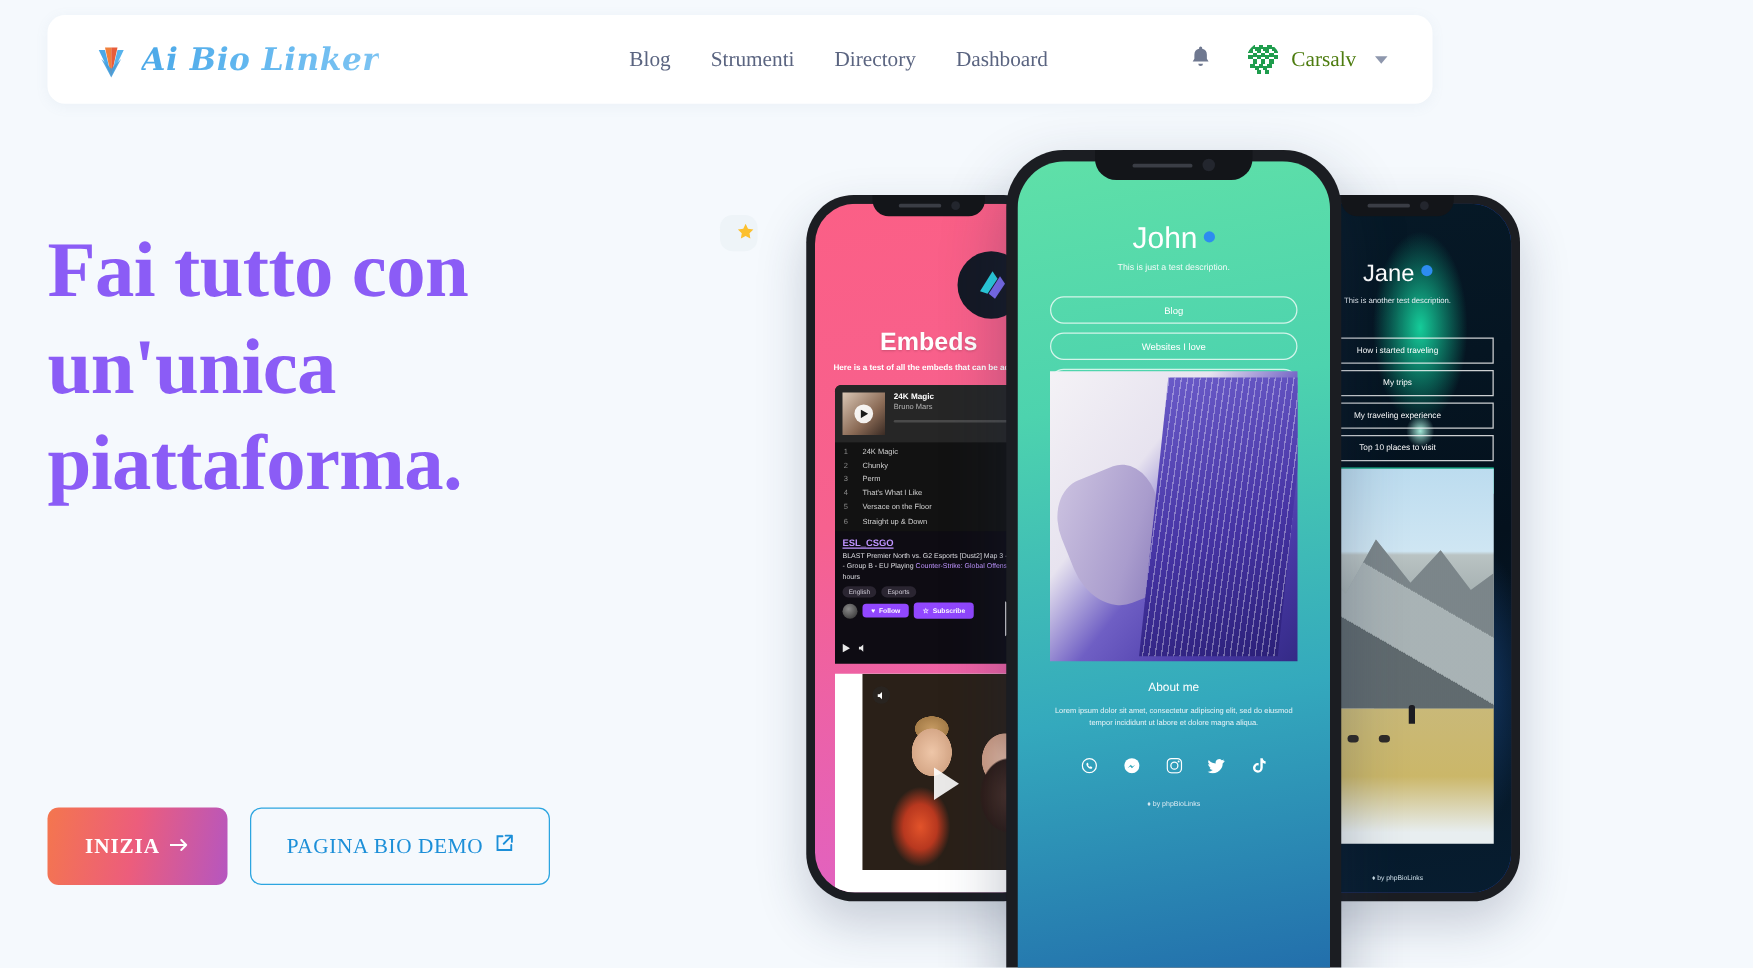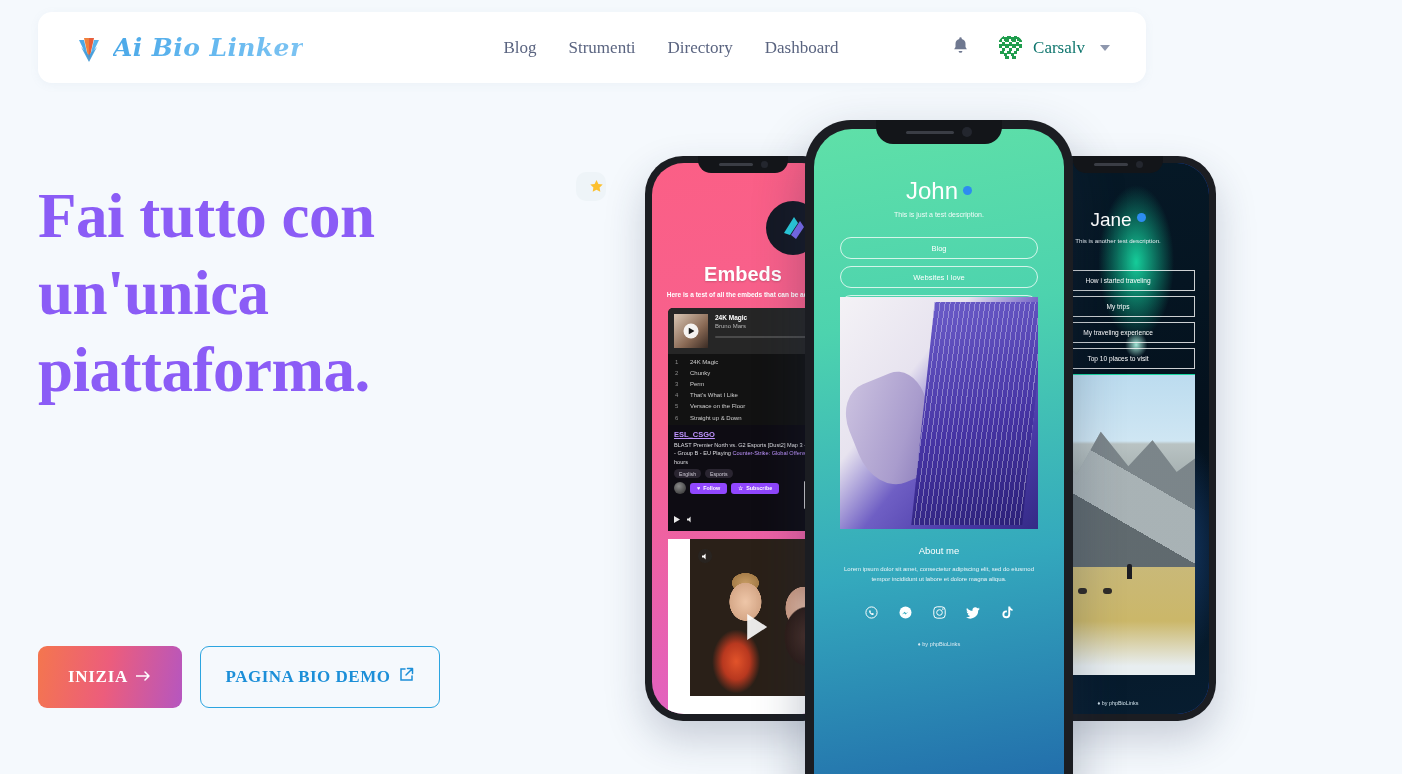--- a/index.html
+++ b/index.html
@@ -38,21 +38,21 @@
     padding: 6px 16px; cursor: pointer; white-space: nowrap;
   }
   .ai-shield { width: 17px; height: 18px; display:block; }
   .nav-right { display: flex; align-items: center; margin-left: auto; margin-right: 26px; gap: 4px; }
   .bell-btn { padding: 6px 14px; cursor: pointer; display:flex; align-items:center; }
   .user-menu { display: flex; align-items: center; gap: 9px; padding: 6px 10px; cursor: pointer; }
   .avatar {
     width: 27px; height: 27px; border-radius: 50%;
     overflow: hidden; background: #ffffff; flex: none;
   }
-  .user-name { font-size: 17px; color: #0f766e; }
+  .user-name { font-size: 17px; color: #4d7c0f; }
   .caret {
     width: 0; height: 0; margin-left: 6px;
     border-left: 5px solid transparent; border-right: 5px solid transparent;
     border-top: 6px solid #8e97ad;
   }
 
   
   .hero-left { position: absolute; left: 38px; top: 178px; width: 520px; }
   .hero-title {
     font-family: "Liberation Serif", serif;
@@ -70,21 +70,21 @@
     background: linear-gradient(100deg,#f4764e 0%,#ec5d7c 48%,#b556c0 100%);
     color: #fff; font-family: "Liberation Serif", serif;
     font-weight: 700; font-size: 17px; letter-spacing: .7px;
     display: flex; align-items: center; justify-content: center; gap: 8px;
     cursor: pointer;
   }
   .btn-outline {
     width: 240px; height: 62px; border-radius: 9px;
     border: 1.6px solid #2ca5e0; background: transparent;
     color: #1c8fd8; font-family: "Liberation Serif", serif;
-    font-weight: 700; font-size: 17px; letter-spacing: .5px;
+    font-weight: 400; font-size: 17px; letter-spacing: .5px;
     display: flex; align-items: center; justify-content: center; gap: 9px;
     cursor: pointer;
   }
 
   
   .star-badge {
     position: absolute; left: 576px; top: 172px;
     width: 30px; height: 29px; border-radius: 10px;
     background: #eef4f8; display: flex; align-items: flex-end; justify-content: flex-end;
     padding: 0 2px 3px 0;

